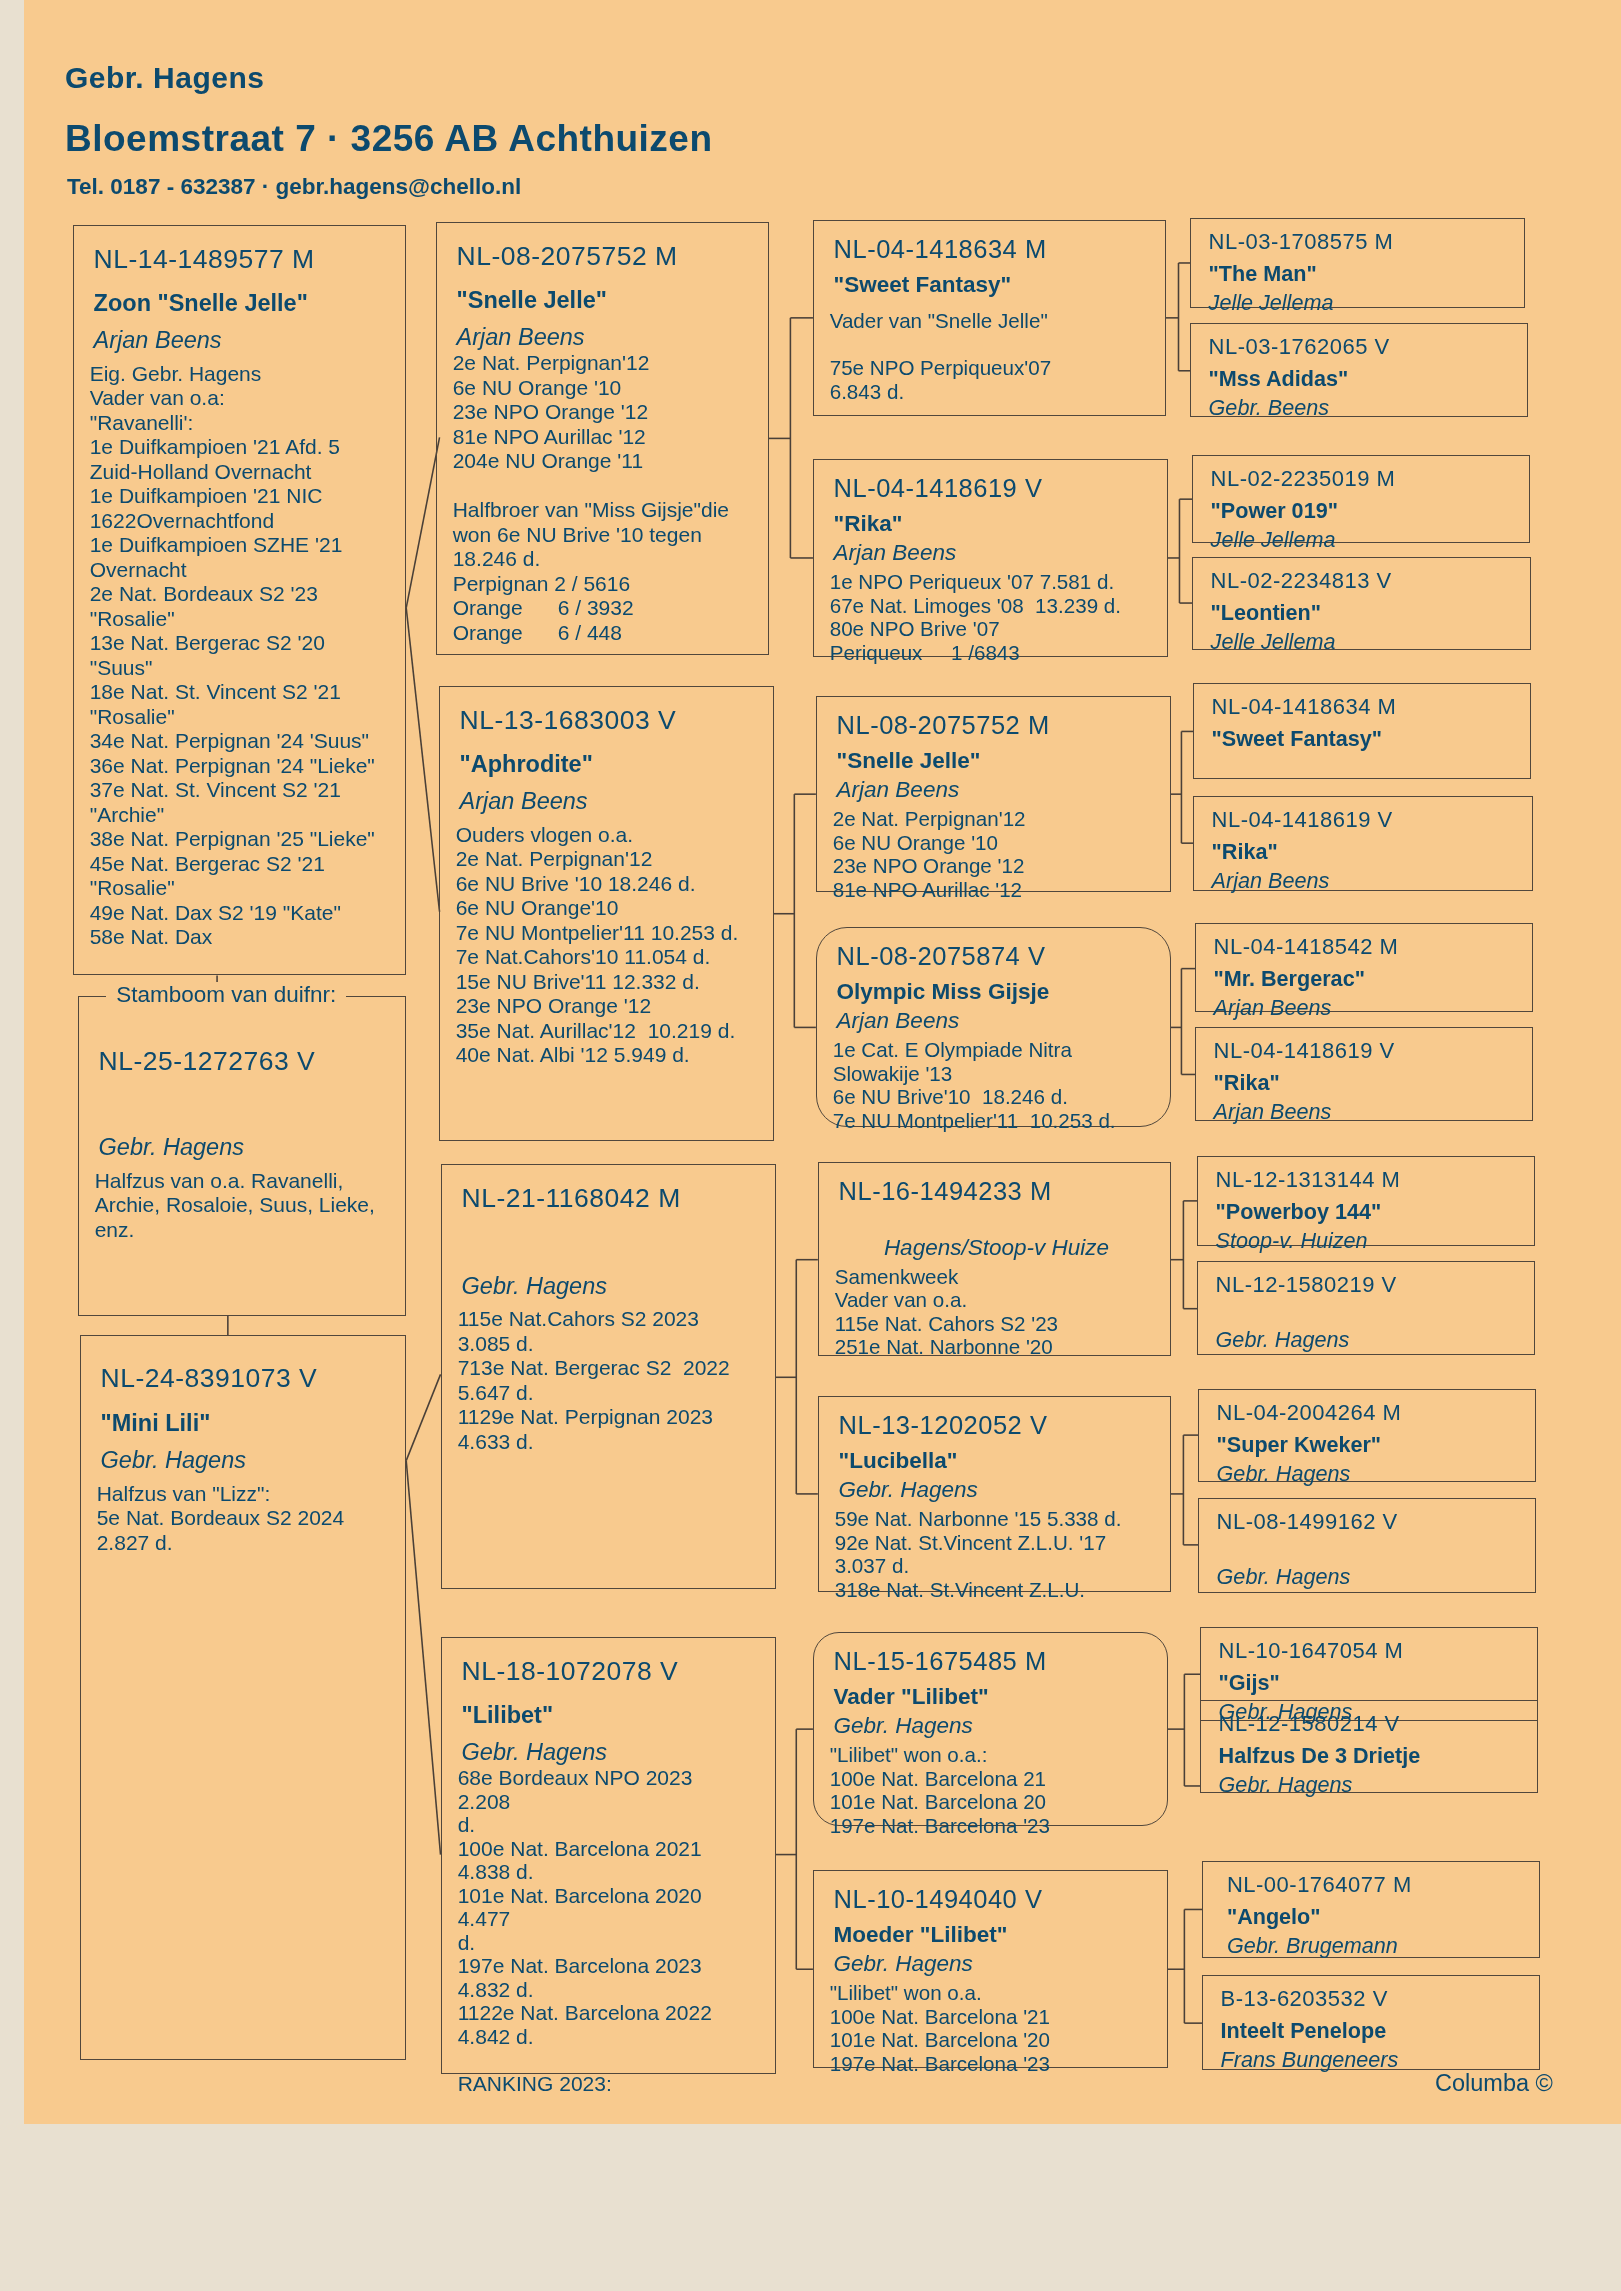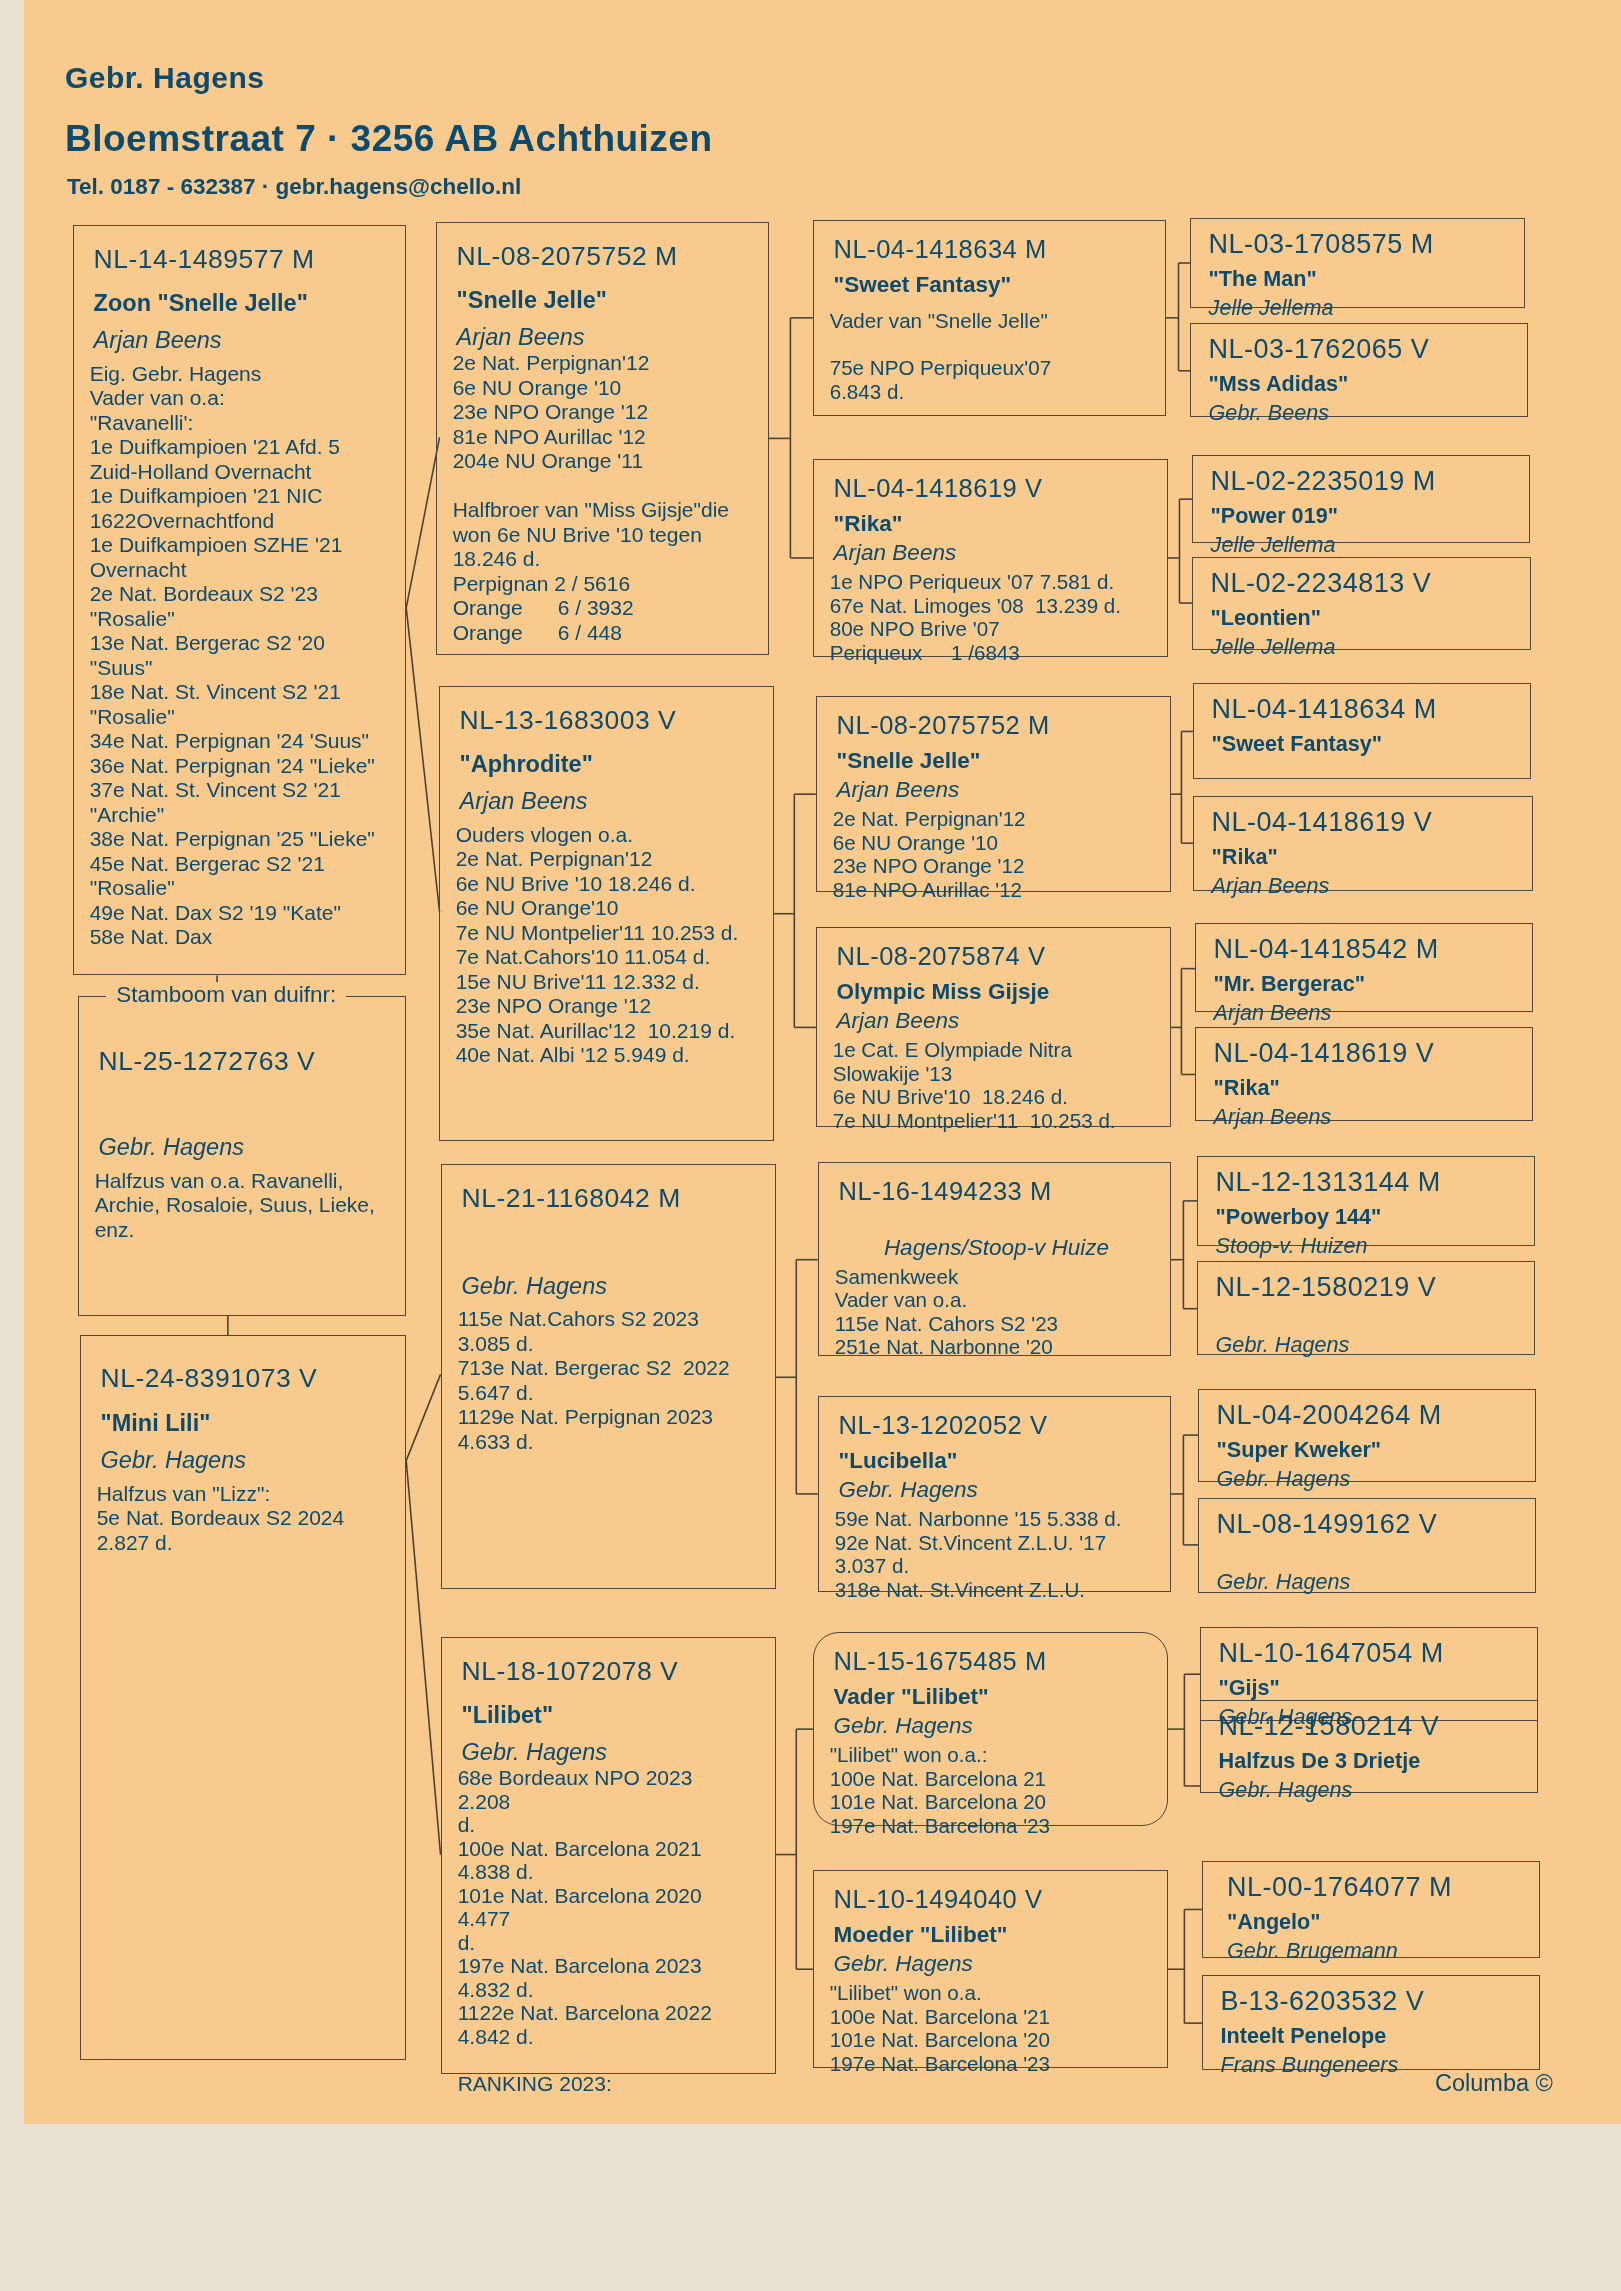--- a/index.html
+++ b/index.html
@@ -31,21 +31,21 @@
   .breeder{font-size:23.5px;font-style:italic;margin:0 0 7.8px 3.9px;}
   .details{font-size:21px;line-height:24.5px;white-space:pre-wrap;}
   .name:empty,.breeder:empty{display:none;}
   
   .g3 .ring{margin:2px 0 7.8px 3.9px;font-size:25.5px;}
   .g3 .name{font-size:22.5px;margin-bottom:3.9px;}
   .g3 .breeder{font-size:22.5px;margin-bottom:3.9px;}
   .g3 .details{font-size:20.6px;line-height:23.5px;}
   
   .g4{padding:5.9px 13.7px;}
-  .g4 .ring{margin:3.9px 0 5.9px 3.9px;font-size:27px;}
+  .g4 .ring{margin:3.9px 0 5.9px 3.9px;font-size:22px;}
   .g4 .name{font-size:21.6px;margin-bottom:2.9px;}
   .g4 .breeder{font-size:21.6px;margin-bottom:0;}
   
   .fieldset-label{
     position:absolute;top:-14.7px;left:27.4px;
     background:#f8ca8e;padding:0 9.8px;
     font-size:22.5px;
   }
   #connectors{position:absolute;left:0;top:0;pointer-events:none;}
   #connectors line{stroke:#4a4038;stroke-width:1.6;}
@@ -253,21 +253,21 @@
   <div class="box g3" style="left:792px;top:696px;width:355px;height:196px;">
     <div class="ring">NL-08-2075752 M</div>
     <div class="name">"Snelle Jelle"</div>
     <div class="breeder">Arjan Beens</div>
     <div class="details">2e Nat. Perpignan'12
 6e NU Orange '10
 23e NPO Orange '12
 81e NPO Aurillac '12</div>
   </div>
 
-  <div class="box g3" style="left:792px;top:927px;width:355px;height:200px;">
+  <div class="box g3" style="left:792px;top:927px;width:355px;height:200px;border-radius:31px;">
     <div class="ring">NL-08-2075874 V</div>
     <div class="name">Olympic Miss Gijsje</div>
     <div class="breeder">Arjan Beens</div>
     <div class="details">1e Cat. E Olympiade Nitra
 Slowakije '13
 6e NU Brive'10  18.246 d.
 7e NU Montpelier'11  10.253 d.</div>
   </div>
 
   <div class="box g3" style="left:794px;top:1162px;width:353px;height:194px;">

